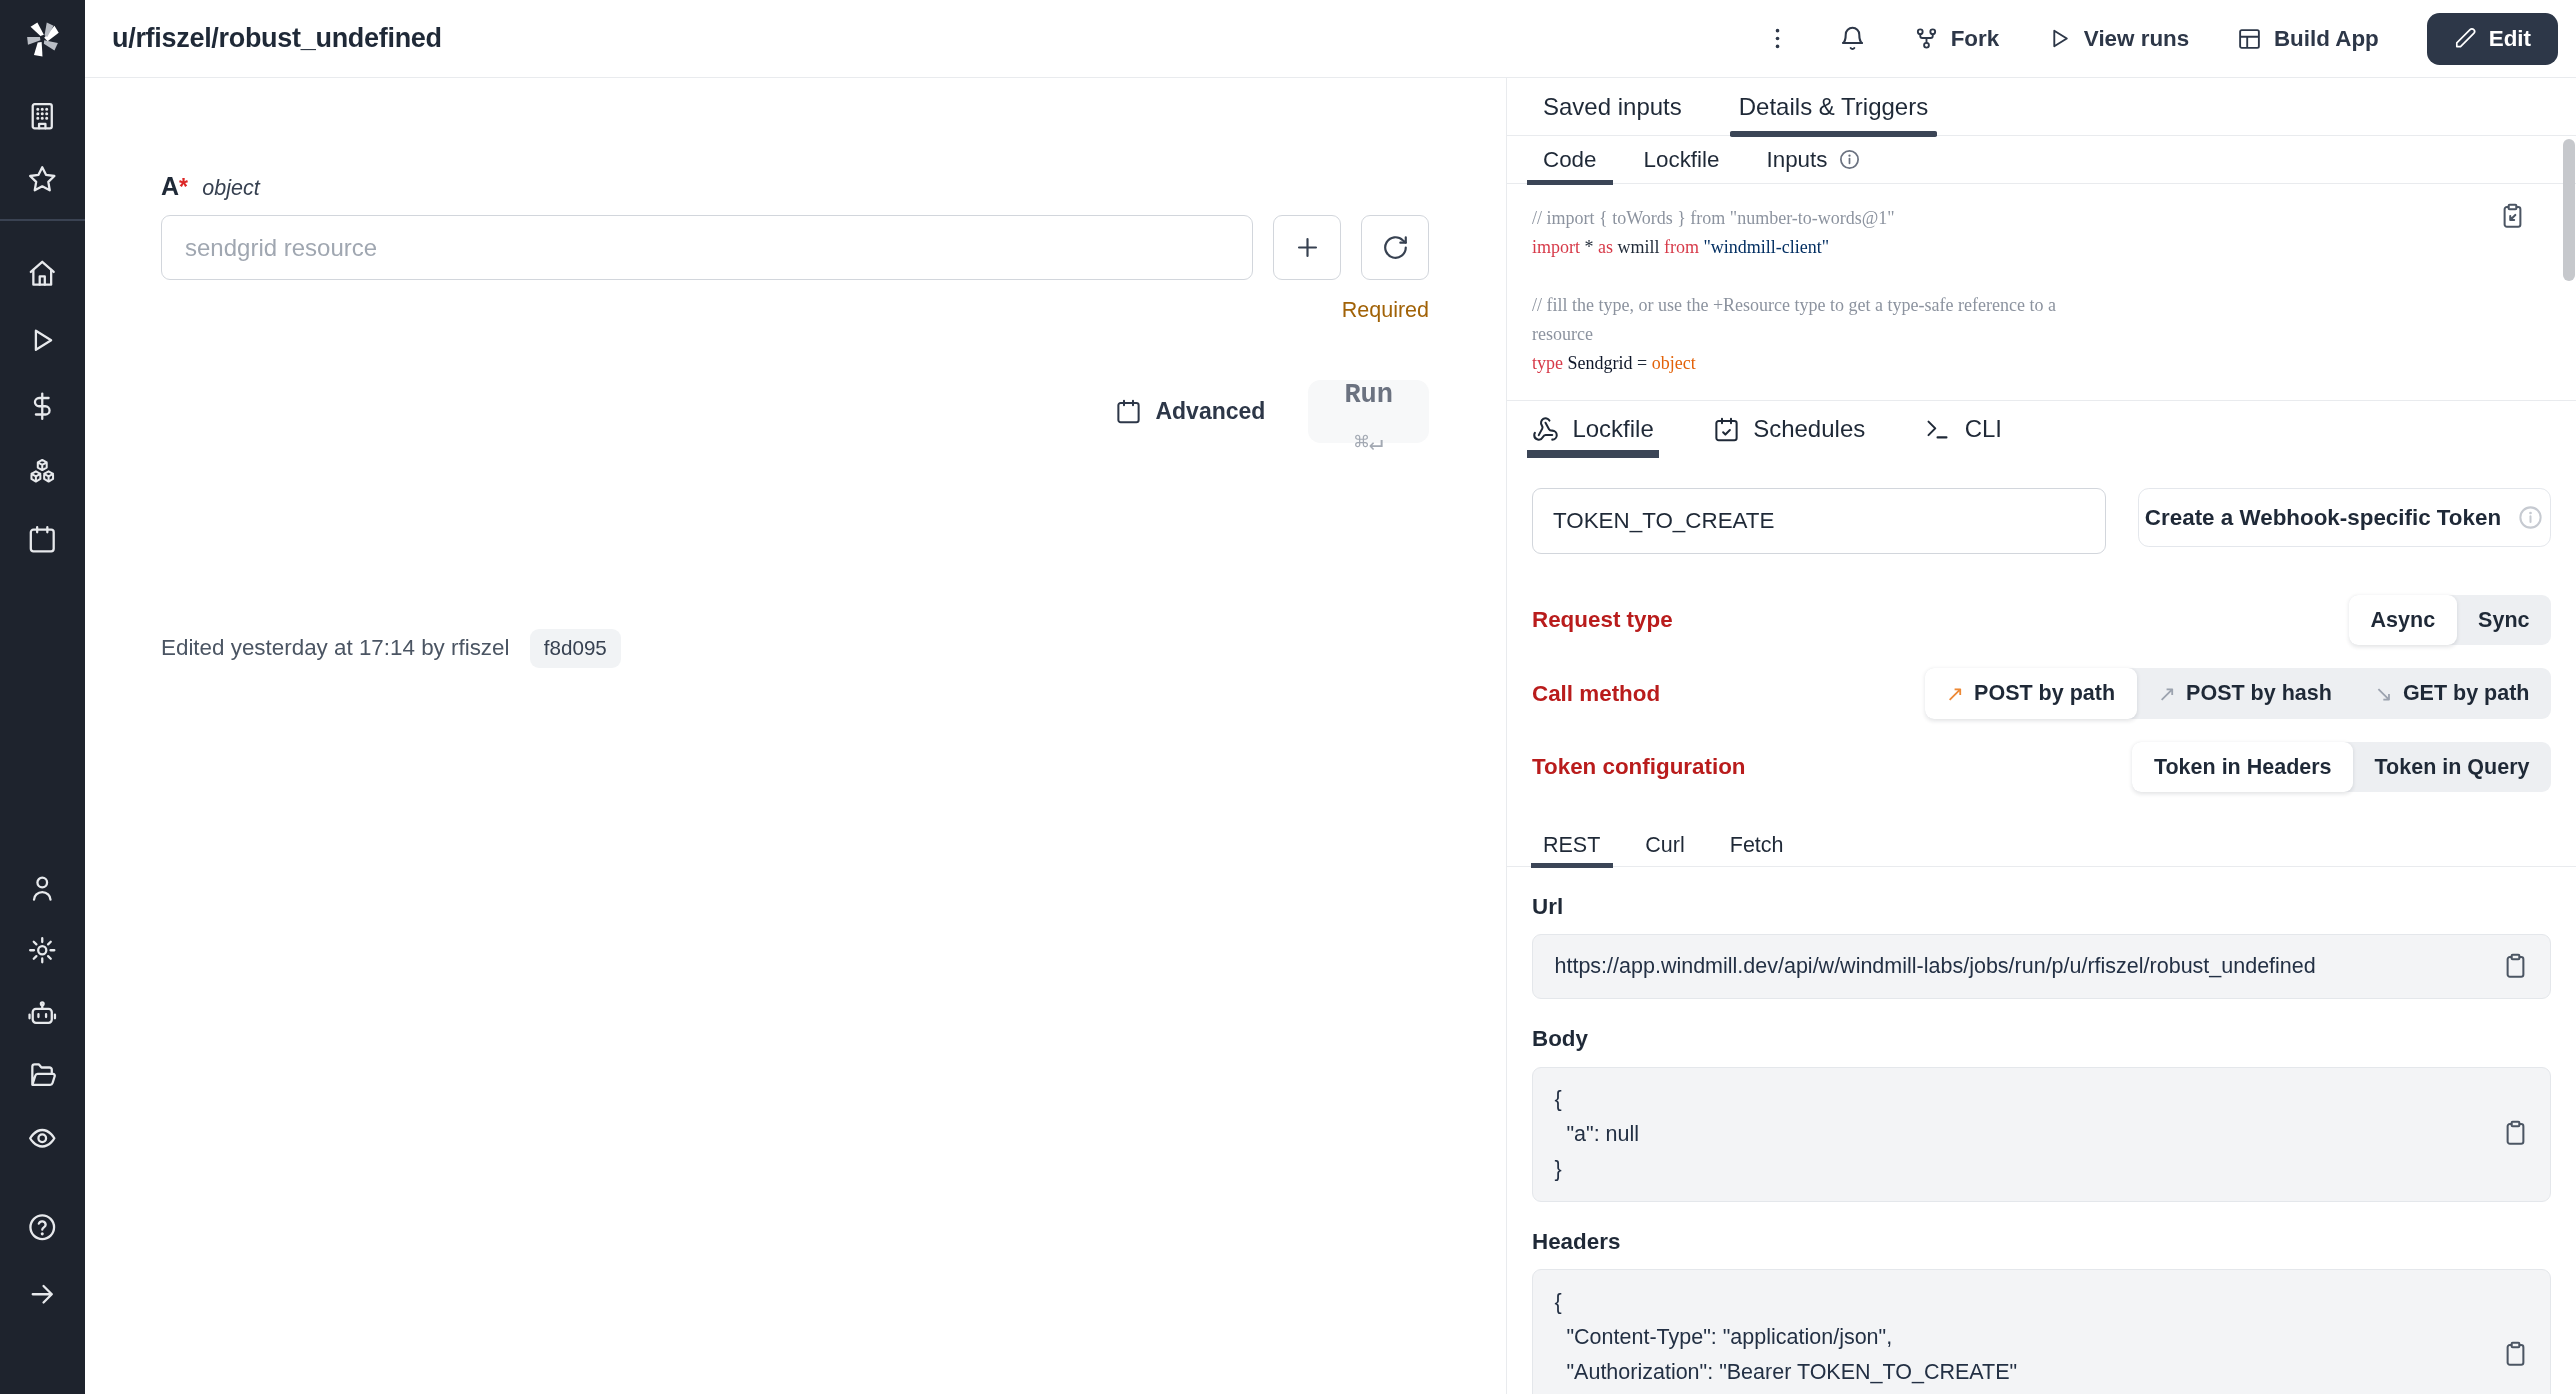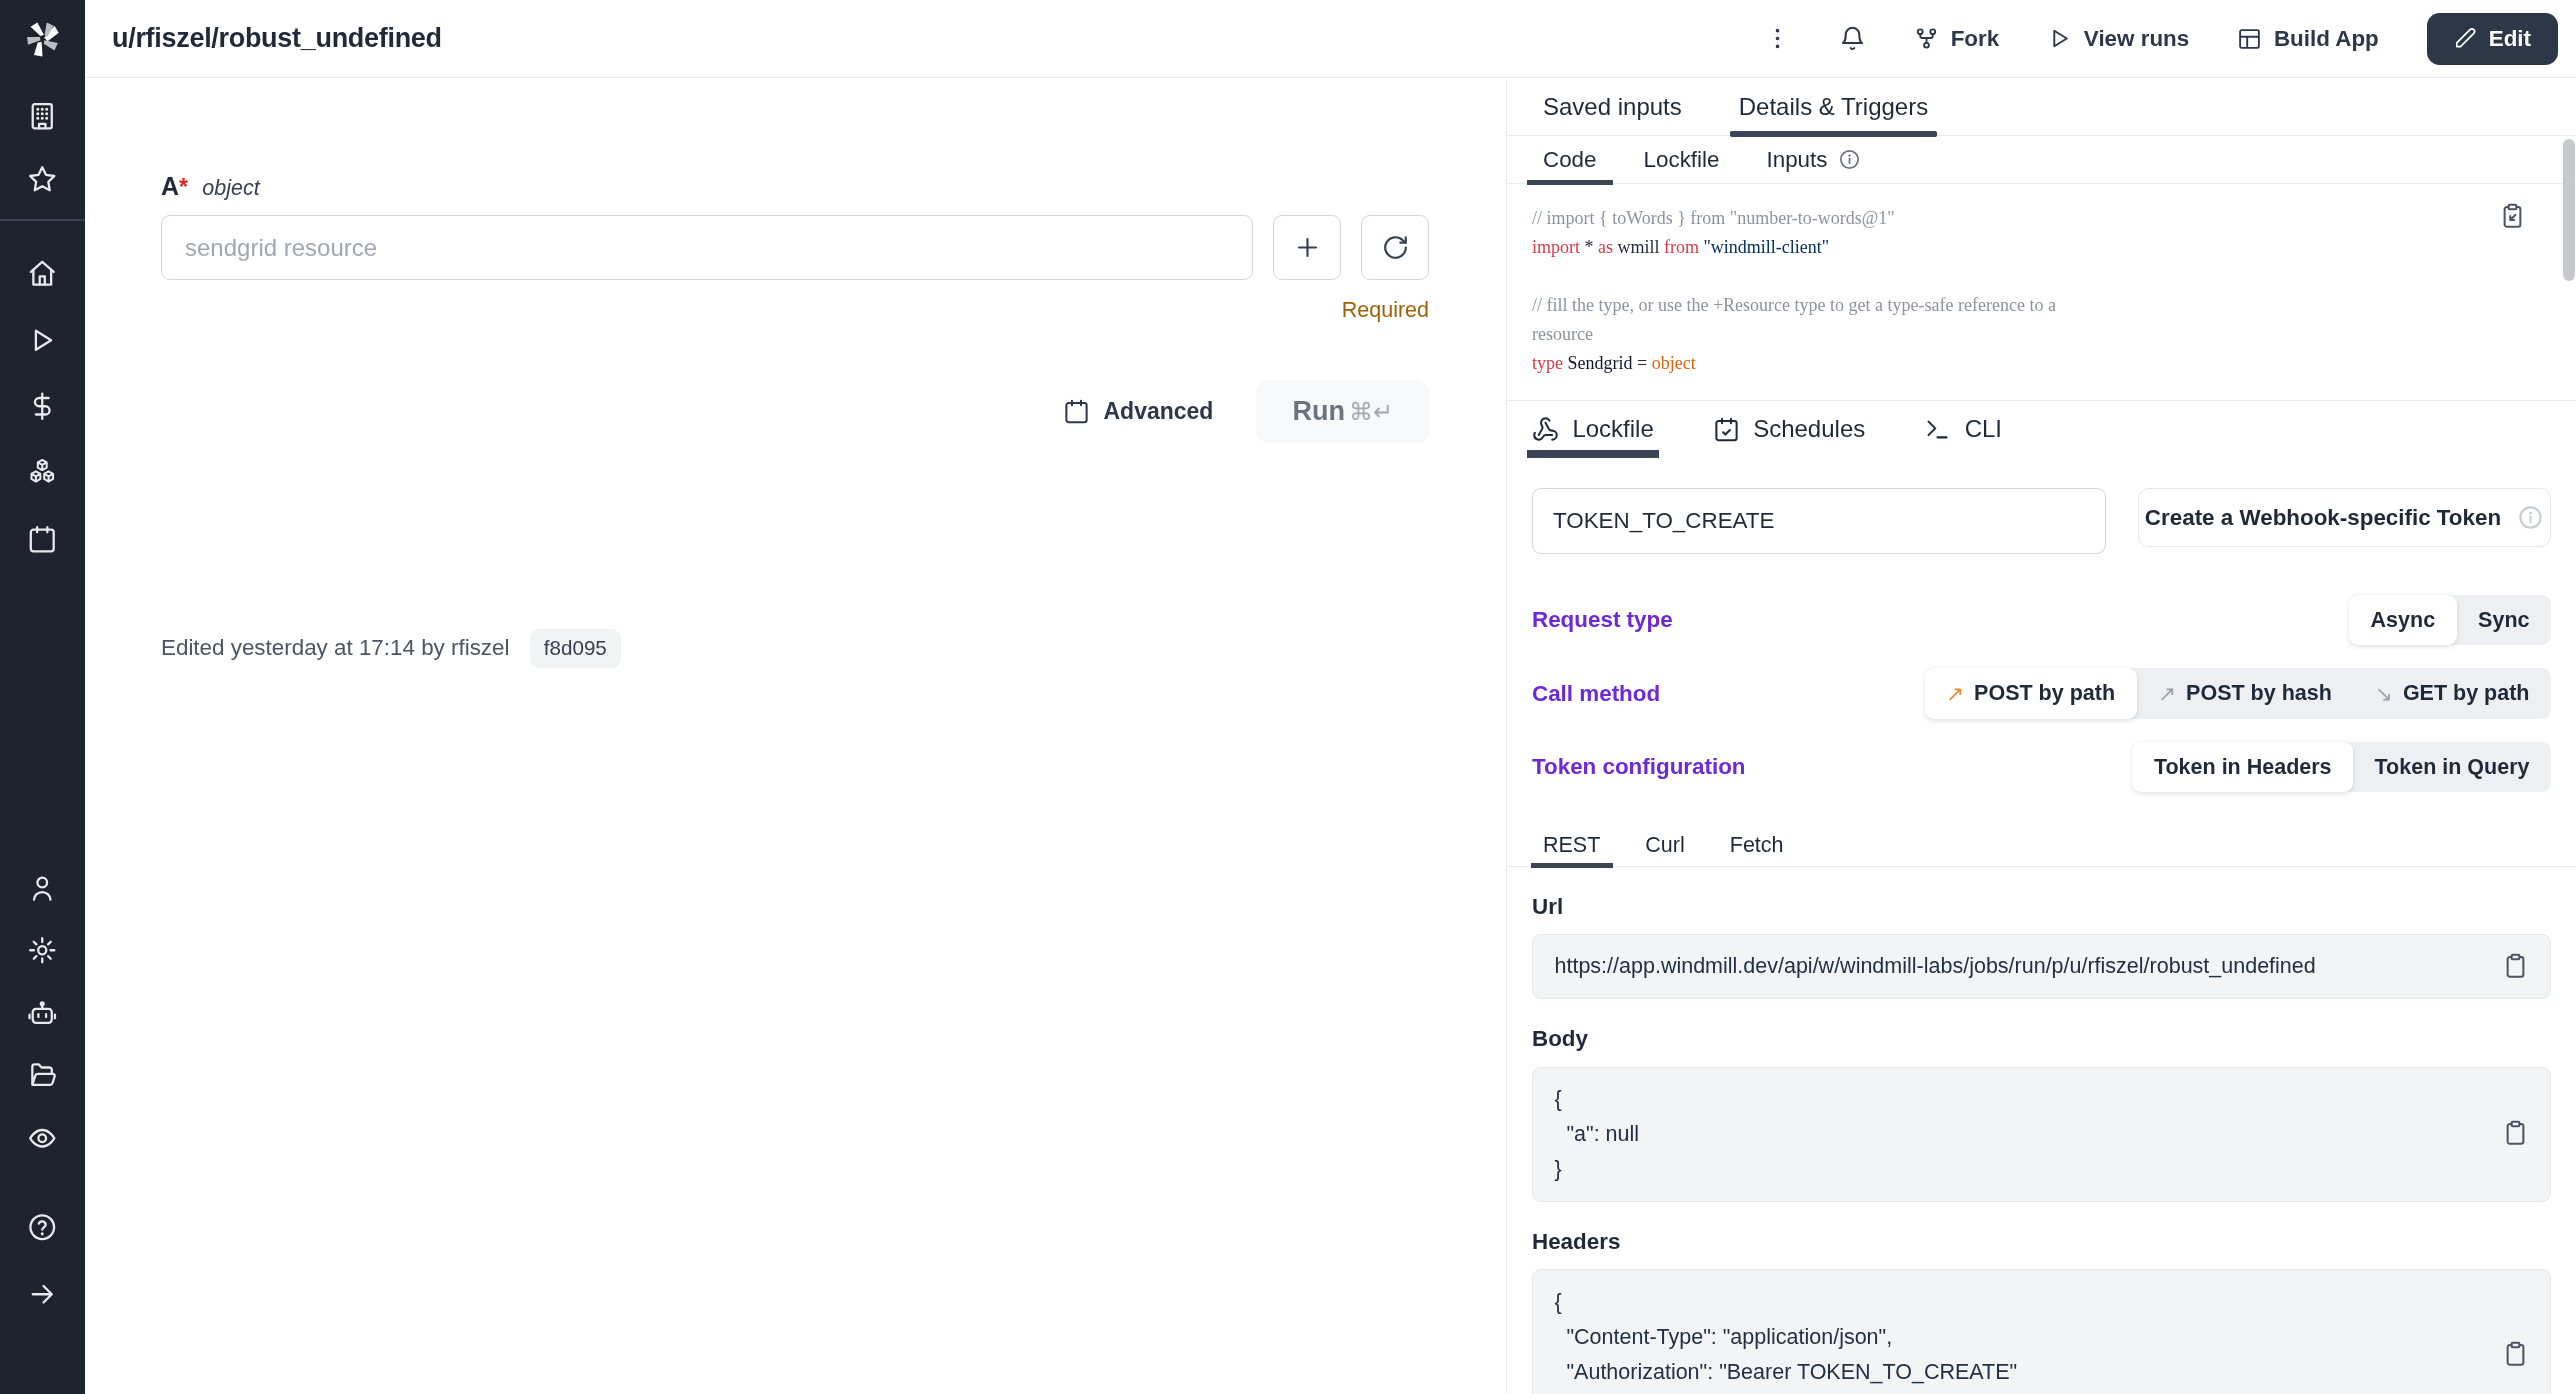--- a/index.html
+++ b/index.html
@@ -47,21 +47,21 @@
   .resource-input::placeholder { color:#a0a7b1; }
   .icon-btn { width:68px; height:65px; border:1.8px solid #d2d6dc; border-radius:9px; background:#fff;
     display:flex; align-items:center; justify-content:center; cursor:pointer; color:#374151; }
   .icon-btn svg { width:29px; height:29px; }
   .required-row { margin-top:18px; text-align:right; font-size:21.5px; color:#a16207; }
   .actions-row { margin-top:57px; display:flex; justify-content:flex-end; align-items:center; gap:43px; }
   .advanced-btn { background:none; border:none; display:flex; align-items:center; gap:13.4px; cursor:pointer;
     font-size:23px; font-weight:600; color:#2d3748; font-family:inherit; }
   .advanced-btn svg { width:27px; height:27px; }
   .run-btn { background:#f7f8f9; border:none; border-radius:12.5px; height:63px; padding:0 36px;
-    display:flex; align-items:center; gap:4px; cursor:pointer; font-family:Liberation Sans, sans-serif; }
+    display:flex; align-items:center; gap:18px; cursor:pointer; font-family:Liberation Mono, monospace;flex-direction:column; }
   .run-label { font-size:27px; font-weight:700; color:#6b7280; }
   .run-shortcut { font-size:24px; color:#a3a9b3; }
   .edited-row { margin-top:186px; display:flex; align-items:center; gap:20px; }
   .edited-text { font-size:22.4px; color:#4b5563; }
   .version-badge { background:#f1f3f5; border-radius:9px; padding:7.2px 14.3px; font-size:20.6px; color:#374151; }
 
   
   .right-panel { flex:1; border-left:1.8px solid #e9ebee; background:#fff; min-width:0; position:relative; }
   .panel-tabs { height:58px; display:flex; gap:57px; padding:0 36px; border-bottom:1.8px solid #e9ebee; }
   .ptab { display:flex; align-items:center; font-size:24px; color:#1f2937; position:relative; cursor:pointer; }
@@ -92,21 +92,21 @@
   .token-input { width:574px; height:66px; border:1.8px solid #d2d6dc; border-radius:9px; padding:0 20px;
     font-size:22.4px; color:#1f2937; font-family:inherit; outline:none; }
   .create-btn { flex:1; height:59px; border:1.8px solid #e4e7ec; border-radius:10.8px; background:#fff;
     display:flex; align-items:center; justify-content:center; gap:16px; cursor:pointer;
     font-size:22.4px; font-weight:600; color:#1f2937; font-family:inherit; }
   .create-btn .info-ic { width:27px; height:27px; color:#c6cad1; }
 
   .setting-row { margin:0 25px; display:flex; align-items:center; justify-content:space-between; }
   .setting-row.first { margin-top:41px; }
   .setting-row + .setting-row { margin-top:23px; }
-  .setting-label { font-size:22.4px; font-weight:600; color:#6d28d9; }
+  .setting-label { font-size:22.4px; font-weight:600; color:#b91c1c; }
   .seg { display:flex; background:#edeff2; border-radius:9px; padding:0; }
   .seg-item { padding:12.5px 21.5px; font-size:21.5px; font-weight:700; color:#1f2937; border-radius:9px;
     display:flex; align-items:center; gap:10px; cursor:pointer; border:none; background:none; font-family:inherit; white-space:nowrap; }
   .seg-item.sel { background:#ffffff; box-shadow:0 1.8px 4.5px rgba(15,23,42,0.12); }
   .seg-arrow { font-size:21.5px; color:#9ca3af; font-weight:400; }
   .seg-item.sel .seg-arrow.orange { color:#ed8936; }
 
   .snippet-tabs { margin-top:32px; height:43px; display:flex; gap:45px; padding:0 36px; border-bottom:1.8px solid #e9ebee; }
   .stab { display:flex; align-items:center; font-size:21.5px; color:#1f2937; position:relative; cursor:pointer; }
   .stab.active::after { content:""; position:absolute; left:-12.5px; right:-12.5px; bottom:-1.8px; height:4.5px; background:#3b4556; }

